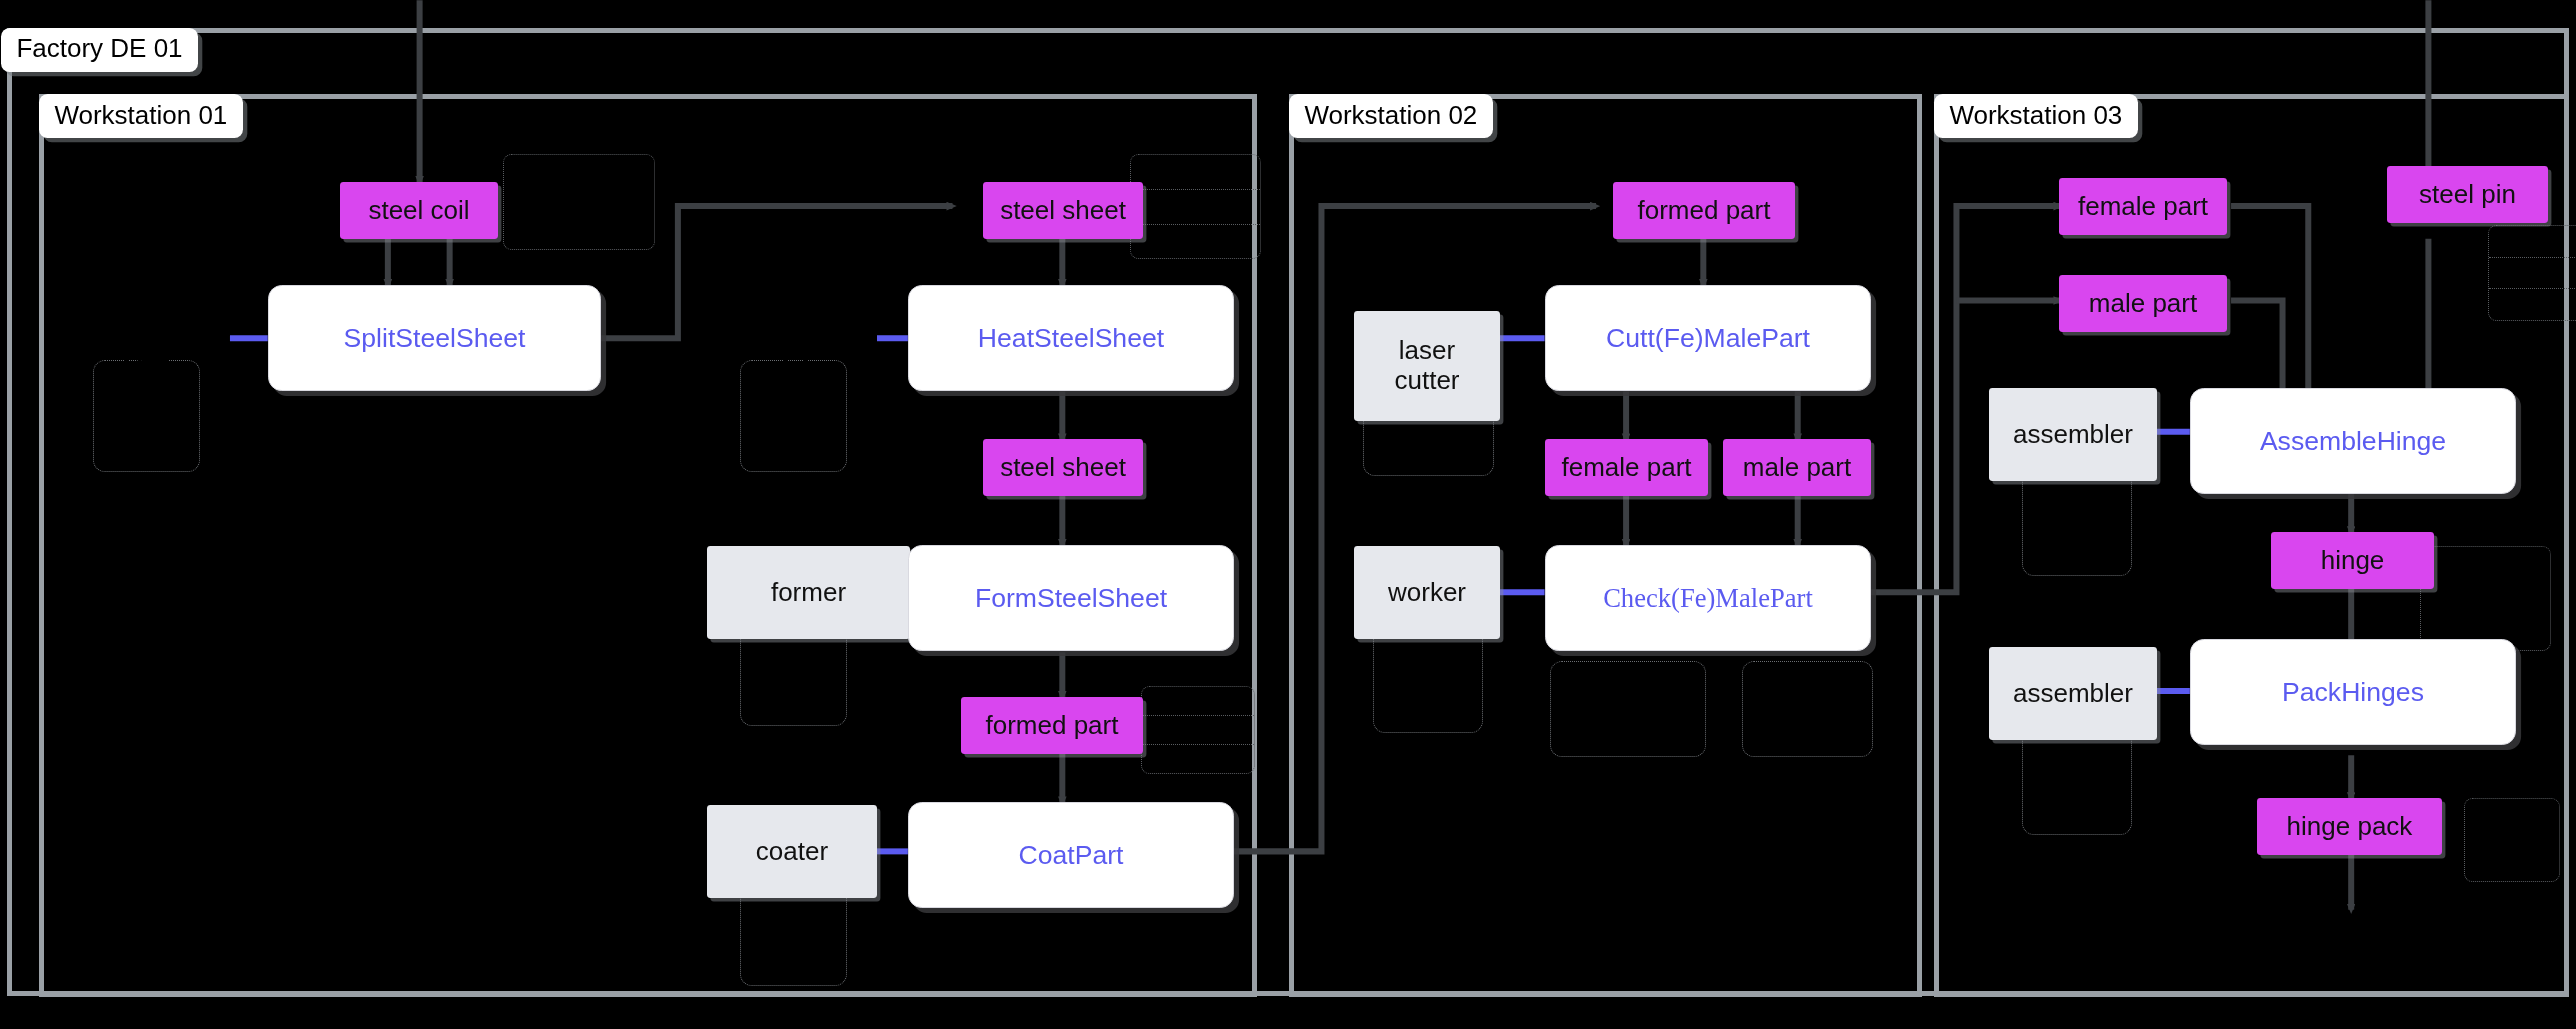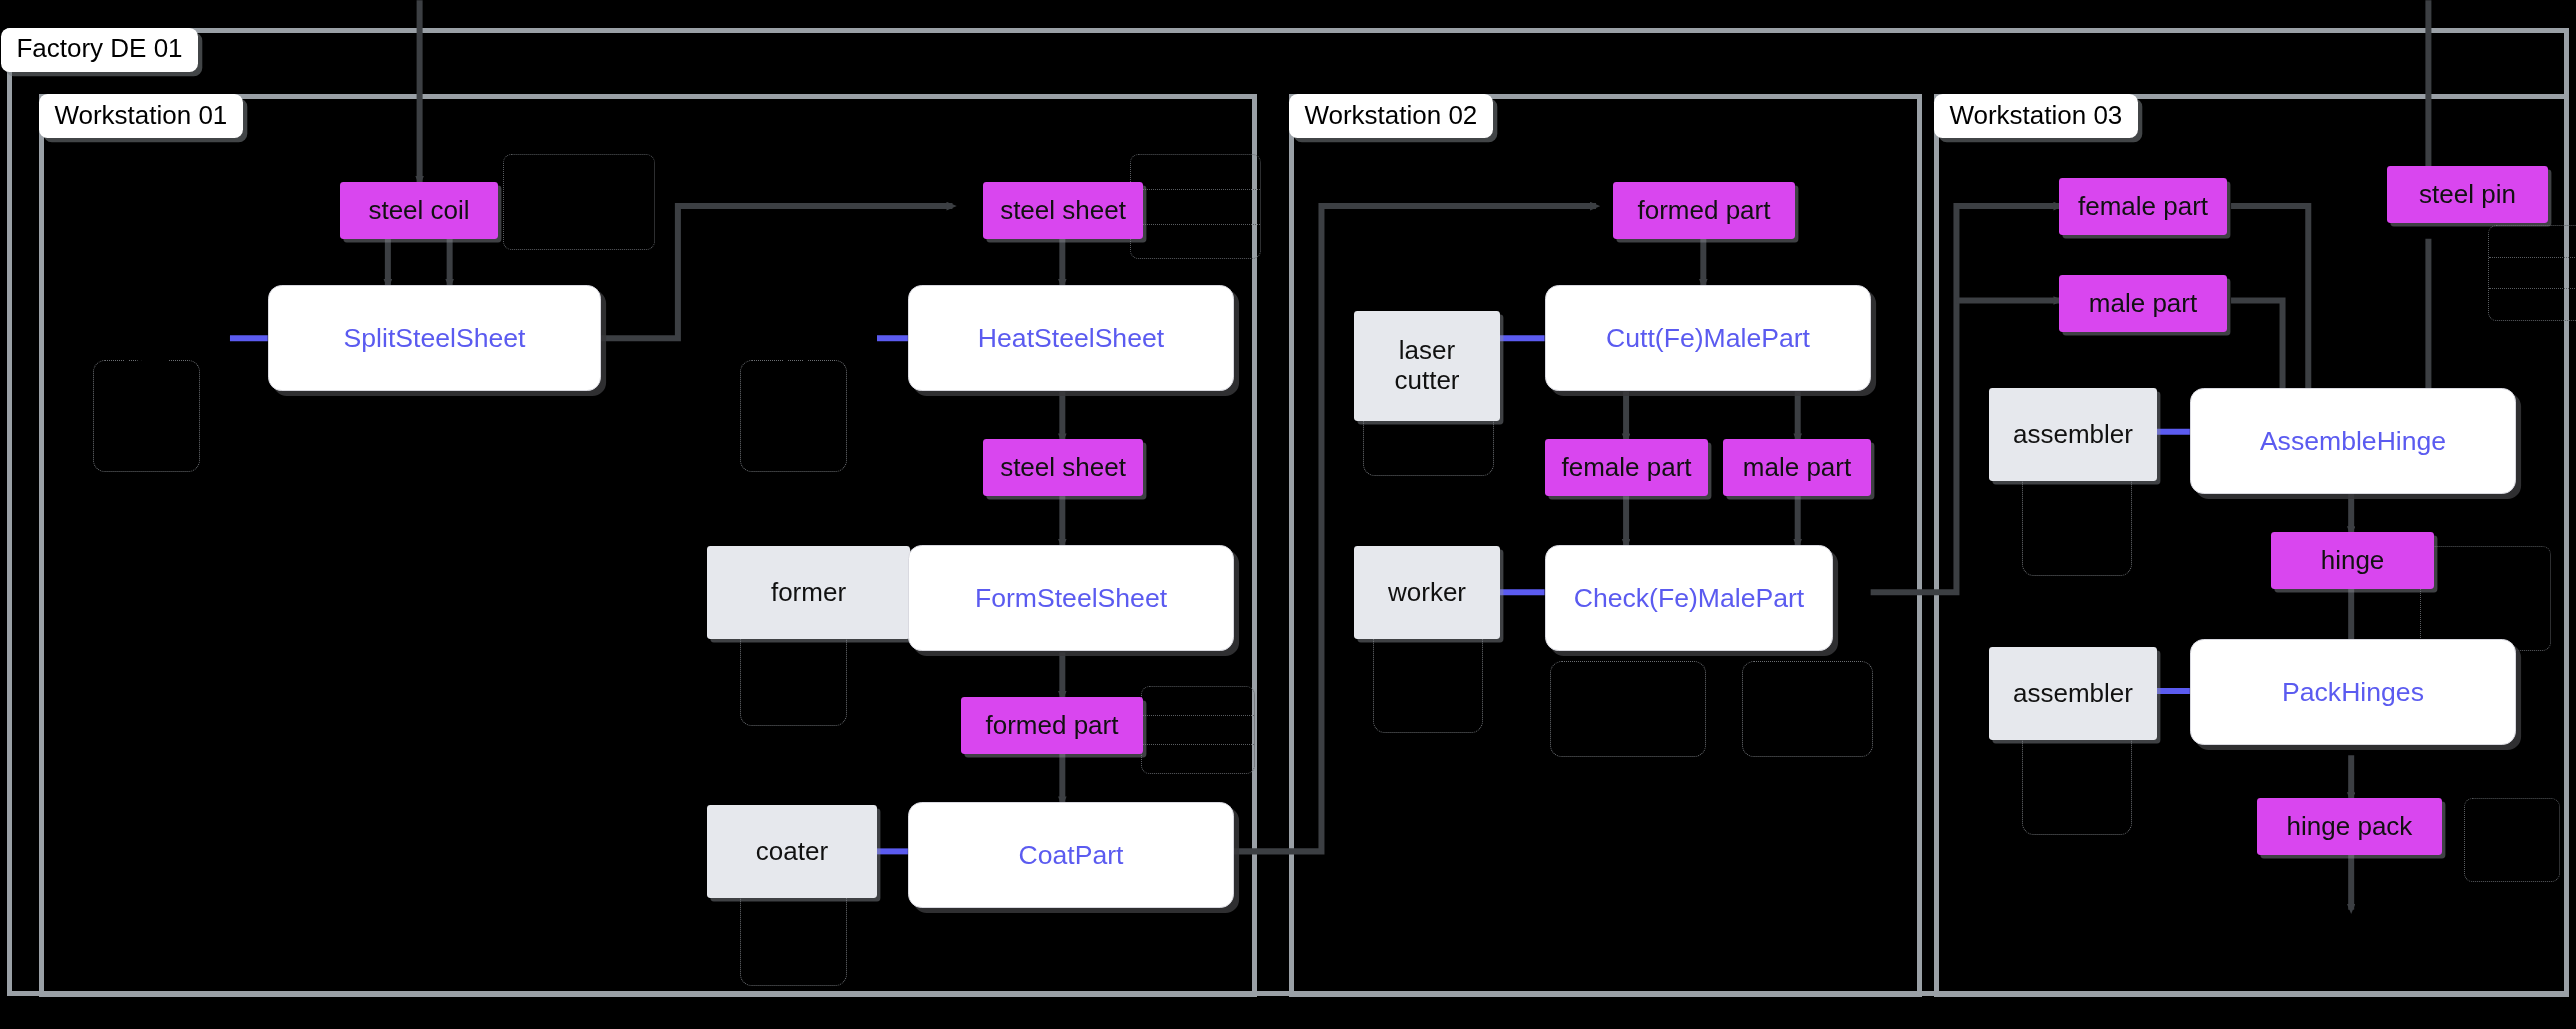--- a/index.html
+++ b/index.html
@@ -241,21 +241,21 @@
   </div>
   <div class="iconcard" style="left:1373px;top:614px;width:108px;height:117px;">
     <svg width="48" height="43" viewBox="0 0 56 50">
         <g fill="none" stroke="#000" stroke-width="5">
       <circle cx="28" cy="22" r="9"></circle>
           <path d="M12 36 h32"></path>
         </g>
       </svg>
   </div>
 
-  <div class="node process" style="left:1545px;top:545px;width:288px;height:106px;">
+  <div class="node process" style="left:1545px;top:545px;width:326px;height:106px;font-family:Liberation Serif, serif;">
     <span>Check(Fe)MalePart</span>
   </div>
 
   <div class="iconcard" style="left:1550px;top:661px;width:154px;height:94px;"></div>
   <div class="iconcard" style="left:1742px;top:661px;width:129px;height:94px;"></div>
 
   <div class="node resource" style="left:2059px;top:178px;width:168px;height:57px;">
     <span>female part</span>
   </div>
   <div class="node resource" style="left:2059px;top:275px;width:168px;height:57px;">

